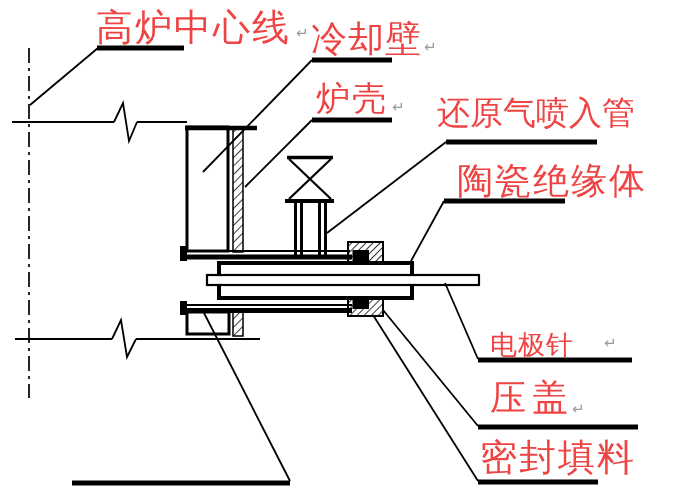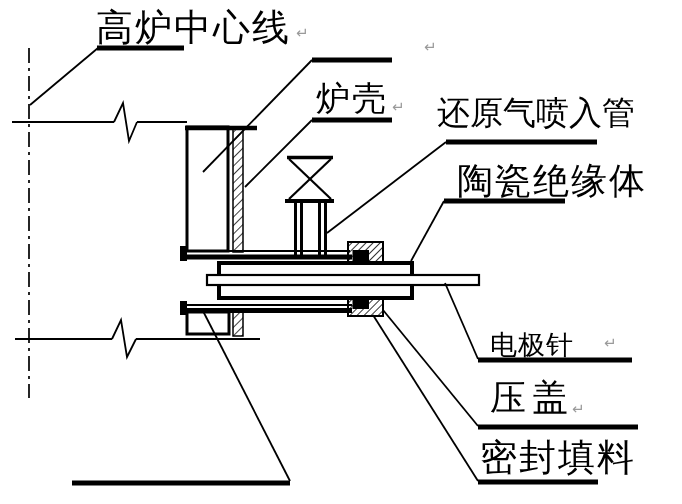--- a/index.html
+++ b/index.html
@@ -8,21 +8,21 @@
     width:682px;height:504px;
     background:#fff;
     overflow:hidden;
     font-family:"DejaVu Serif","Liberation Serif",serif;
   }
   .art{position:absolute;left:0;top:0;}
   .label{
     position:absolute;
     line-height:1;
     white-space:nowrap;
-    color:#000000;
+    color:#ef4444;
     font-family:"DejaVu Serif","Liberation Serif",serif;
   }
   .rmark{
     position:absolute;
     font-size:15px;
     color:#9a9a9a;
     line-height:1;
     font-family:"DejaVu Sans","Liberation Sans",sans-serif;
   }
 </style>
@@ -126,20 +126,21 @@
       <line x1="446" y1="142" x2="597" y2="142"></line>
       <line x1="444" y1="201" x2="565" y2="201"></line>
       <line x1="478" y1="360" x2="632" y2="360"></line>
       <line x1="478" y1="427" x2="638" y2="427"></line>
       <line x1="478" y1="482" x2="598" y2="482"></line>
       <line x1="72" y1="483" x2="290" y2="483"></line>
     </g>
   </svg>
 
   <div class="label" style="left:96px;top:9px;font-size:37px;letter-spacing:2px">高炉中心线</div>
+  <div class="label" style="left:311px;top:21px;font-size:36px;letter-spacing:1px">冷却壁</div>
   <div class="label" style="left:437px;top:96px;font-size:33px;letter-spacing:0">还原气喷入管</div>
   <div class="label" style="left:316px;top:81px;font-size:34px;letter-spacing:2px">炉壳</div>
   <div class="label" style="left:457px;top:163px;font-size:36px;letter-spacing:2px">陶瓷绝缘体</div>
   <div class="label" style="left:490px;top:331px;font-size:27px;letter-spacing:1px">电极针</div>
   <div class="label" style="left:490px;top:380px;font-size:36px;letter-spacing:6px">压盖</div>
   <div class="label" style="left:480px;top:439px;font-size:37px;letter-spacing:2px">密封填料</div>
 
   <span class="rmark" style="left:296px;top:26px">↵</span>
   <span class="rmark" style="left:424px;top:40px">↵</span>
   <span class="rmark" style="left:392px;top:100px">↵</span>

